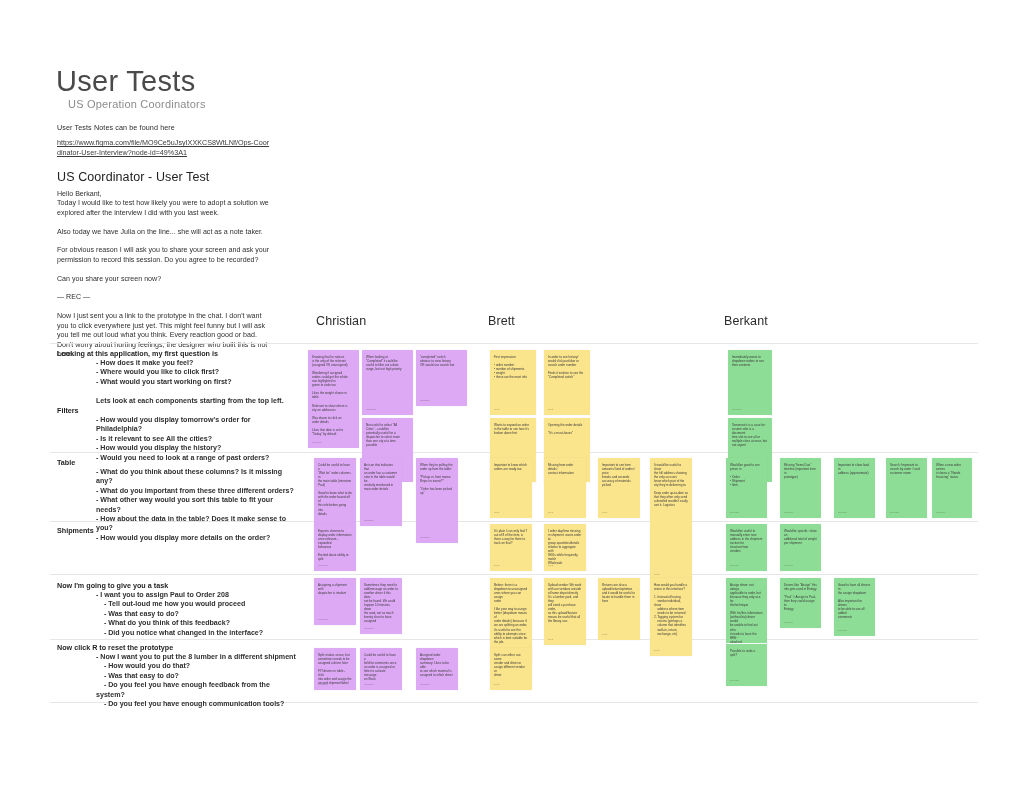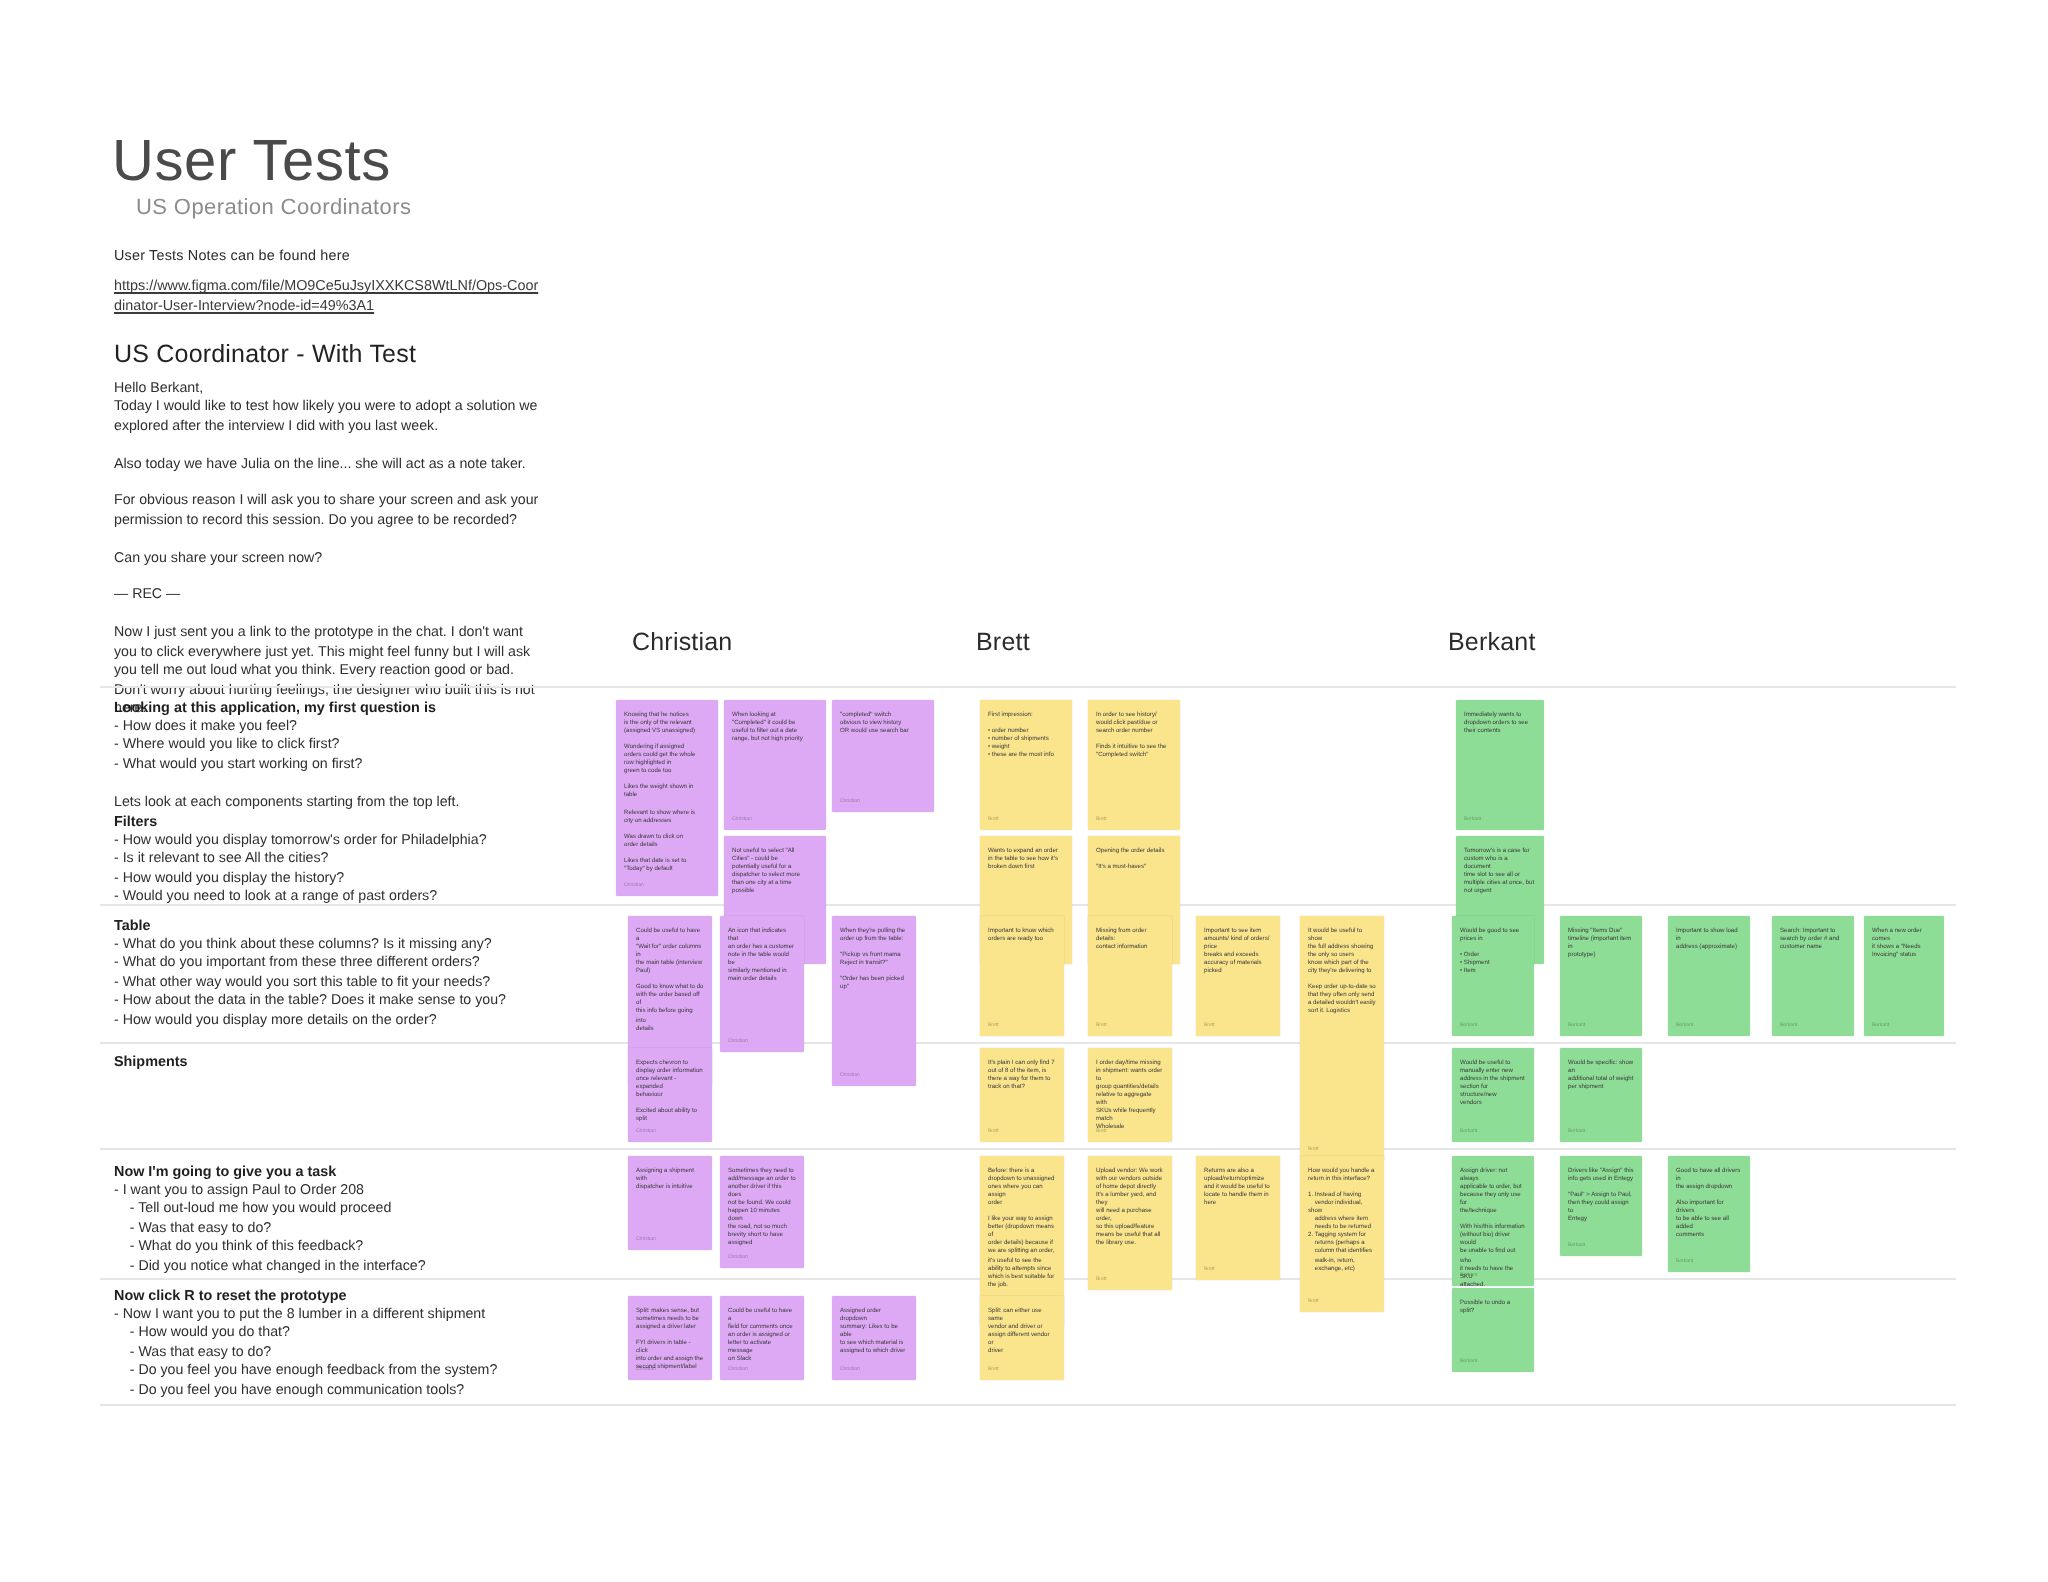--- a/index.html
+++ b/index.html
@@ -45,21 +45,21 @@
     position:absolute;top:314px;
     font-size:12.5px;font-weight:400;color:#2b2b2b;letter-spacing:.1px;
   }
 
   
   .rowline{
     position:absolute;left:50px;width:928px;height:1px;background:#e6e6e6;
   }
   .qblock{position:absolute;left:57px;width:240px;}
   .qtitle{font-size:7.2px;font-weight:700;color:#1f1f1f;line-height:10px;}
-  .qlist{font-size:7.1px;font-weight:400;color:#2f2f2f;line-height:9.4px;white-space:pre-wrap;}
+  .qlist{font-size:7.1px;font-weight:700;color:#2f2f2f;line-height:9.4px;white-space:pre-wrap;margin-left:39px;}
 
   
   .note{
     position:absolute;box-sizing:border-box;
     padding:5px 4px 4px 4px;
     font-size:3.05px;line-height:4.05px;
     color:#3a3a3a;
     overflow:hidden;
     border-radius:.5px;
     box-shadow:0 0 0 .5px rgba(0,0,0,.035);
@@ -75,21 +75,21 @@
 </style>
 </head>
 <body>
 
 <div class="board">
 
   <div class="title">User Tests</div>
   <div class="subtitle">US Operation Coordinators</div>
   <div class="notes-head">User Tests Notes can be found here</div>
   <div class="notes-link">https://www.figma.com/file/MO9Ce5uJsyIXXKCS8WtLNf/Ops-Coordinator-User-Interview?node-id=49%3A1</div>
-  <div class="doc-title">US Coordinator - With Test</div>
+  <div class="doc-title">US Coordinator - User Test</div>
   <div class="intro">Hello Berkant,
 Today I would like to test how likely you were to adopt a solution we
 explored after the interview I did with you last week.
 
 Also today we have Julia on the line... she will act as a note taker.
 
 For obvious reason I will ask you to share your screen and ask your
 permission to record this session. Do you agree to be recorded?
 
 Can you share your screen now?

